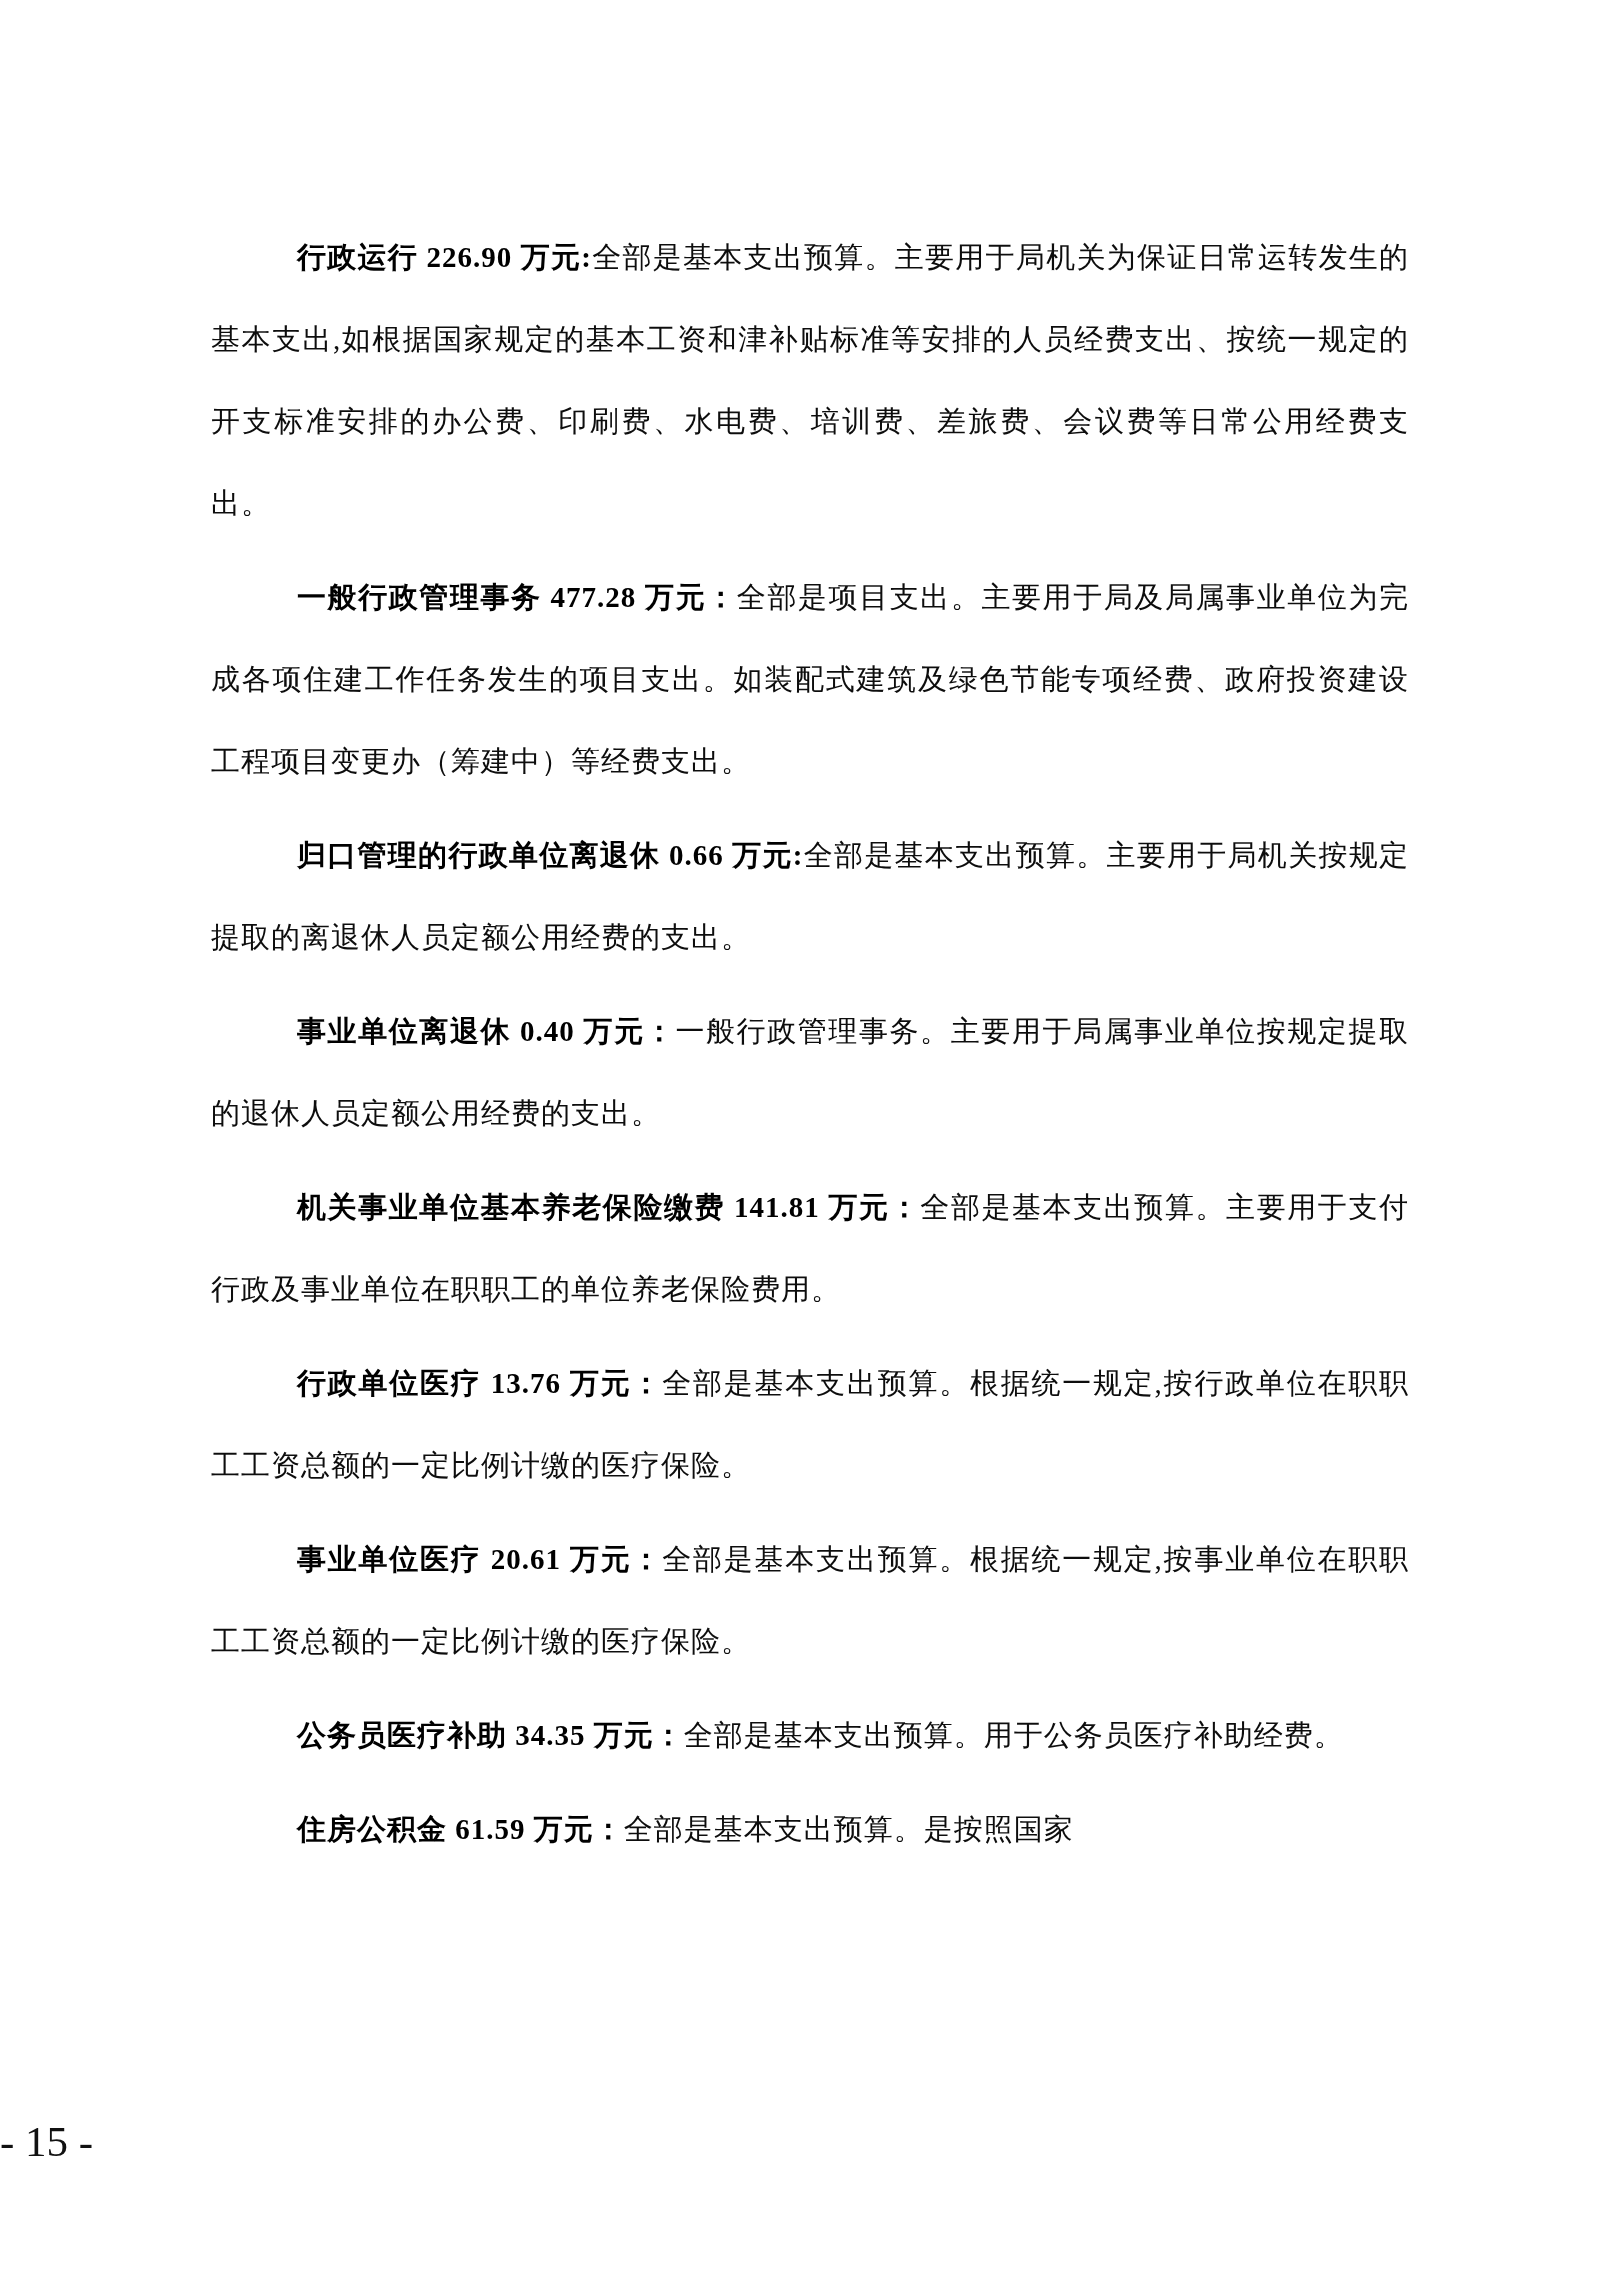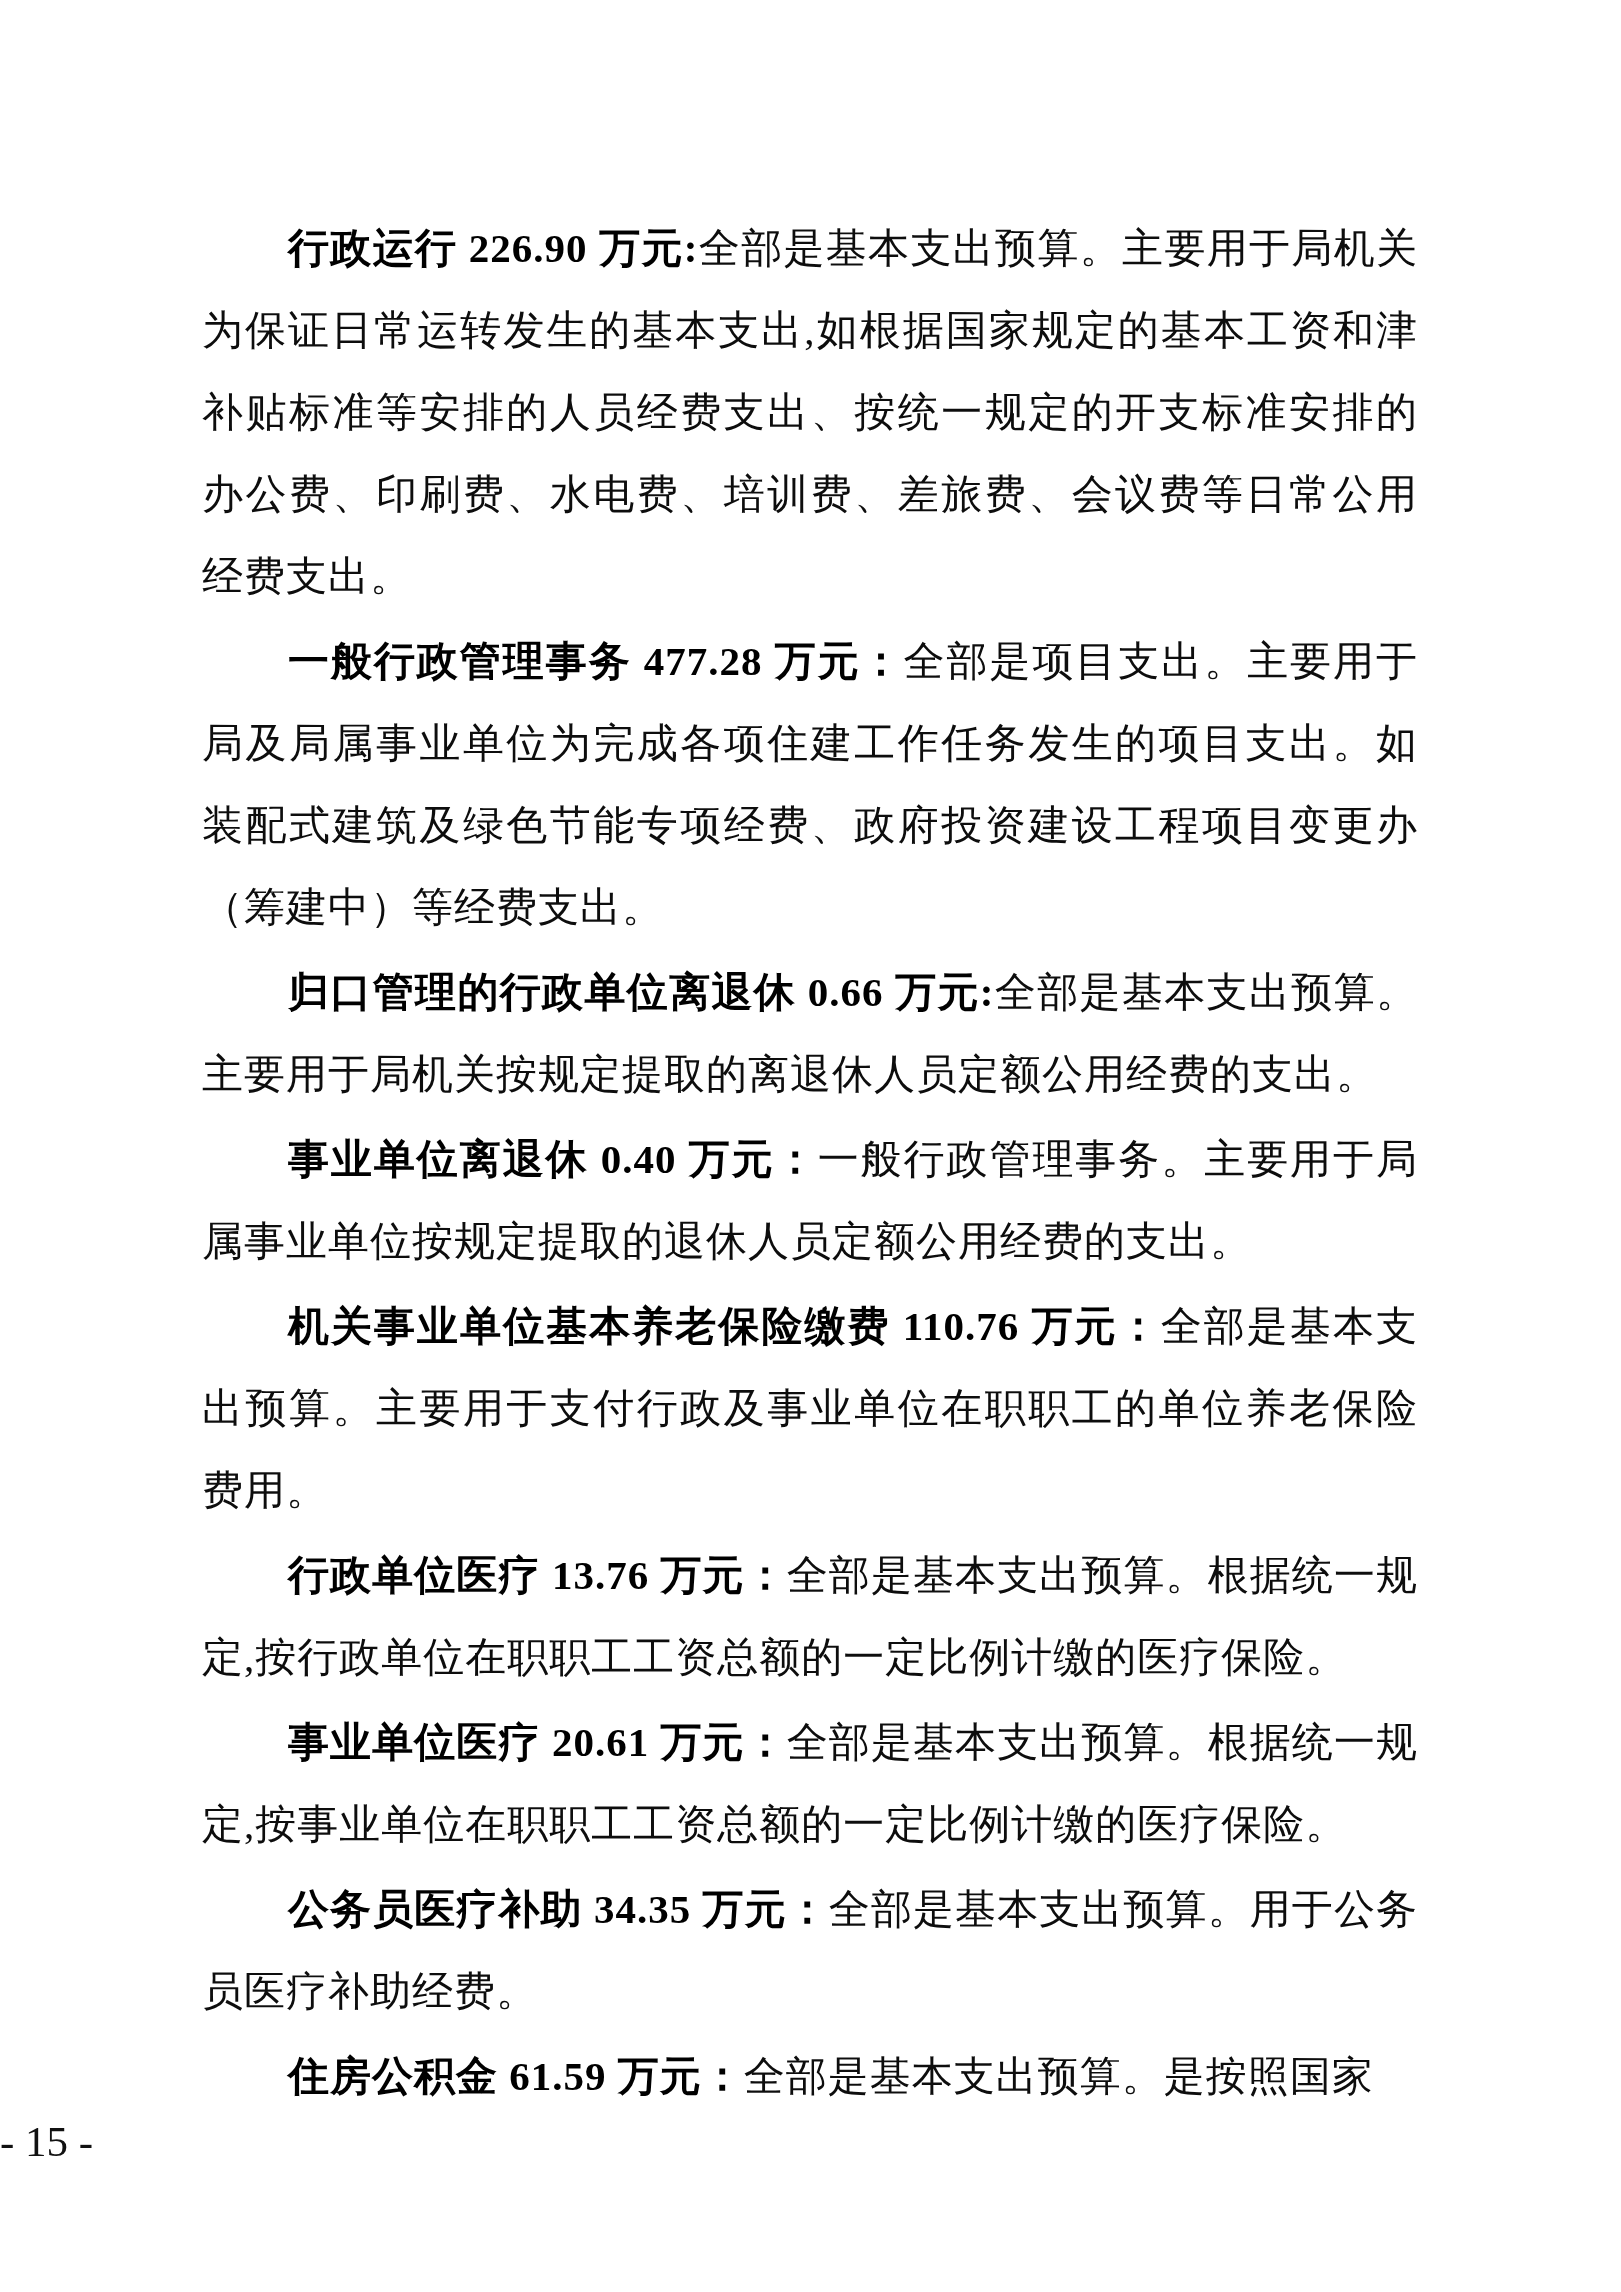--- a/index.html
+++ b/index.html
@@ -16,23 +16,23 @@
     font-family: "Liberation Serif", "DejaVu Serif", serif;
     overflow: hidden;
   }
   .content {
     position: absolute;
     left: 199px;
     top: 204px;
     width: 1222px;
   }
   .para {
-    margin: 3px;
+    margin: 12px;
     padding: 0;
-    font-size: 41px;
+    font-size: 29px;
     line-height: 82px;
     text-align: justify;
     text-justify: inter-character;
     text-indent: 86px;
     letter-spacing: 1px;
     color: #0d0d0d;
   }
   .para-heading {
     font-weight: bold;
     color: #000000;
@@ -53,21 +53,21 @@
 </style>
 </head>
 <body>
 
 <div class="page">
   <div class="content">
     <p class="para"><span class="para-heading">行政运行 226.90 万元:</span><span class="para-body">全部是基本支出预算。主要用于局机关为保证日常运转发生的基本支出,如根据国家规定的基本工资和津补贴标准等安排的人员经费支出、按统一规定的开支标准安排的办公费、印刷费、水电费、培训费、差旅费、会议费等日常公用经费支出。</span></p>
     <p class="para"><span class="para-heading">一般行政管理事务 477.28 万元：</span><span class="para-body">全部是项目支出。主要用于局及局属事业单位为完成各项住建工作任务发生的项目支出。如装配式建筑及绿色节能专项经费、政府投资建设工程项目变更办（筹建中）等经费支出。</span></p>
     <p class="para"><span class="para-heading">归口管理的行政单位离退休 0.66 万元:</span><span class="para-body">全部是基本支出预算。主要用于局机关按规定提取的离退休人员定额公用经费的支出。</span></p>
     <p class="para"><span class="para-heading">事业单位离退休 0.40 万元：</span><span class="para-body">一般行政管理事务。主要用于局属事业单位按规定提取的退休人员定额公用经费的支出。</span></p>
-    <p class="para"><span class="para-heading">机关事业单位基本养老保险缴费 110.76 万元：</span><span class="para-body">全部是基本支出预算。主要用于支付行政及事业单位在职职工的单位养老保险费用。</span></p>
+    <p class="para"><span class="para-heading">机关事业单位基本养老保险缴费 141.81 万元：</span><span class="para-body">全部是基本支出预算。主要用于支付行政及事业单位在职职工的单位养老保险费用。</span></p>
     <p class="para"><span class="para-heading">行政单位医疗 13.76 万元：</span><span class="para-body">全部是基本支出预算。根据统一规定,按行政单位在职职工工资总额的一定比例计缴的医疗保险。</span></p>
     <p class="para"><span class="para-heading">事业单位医疗 20.61 万元：</span><span class="para-body">全部是基本支出预算。根据统一规定,按事业单位在职职工工资总额的一定比例计缴的医疗保险。</span></p>
     <p class="para"><span class="para-heading">公务员医疗补助 34.35 万元：</span><span class="para-body">全部是基本支出预算。用于公务员医疗补助经费。</span></p>
     <p class="para"><span class="para-heading">住房公积金 61.59 万元：</span><span class="para-body">全部是基本支出预算。是按照国家</span></p>
   </div>
   <div class="footer">- 15 -</div>
 </div>
 
 
 </body></html>

